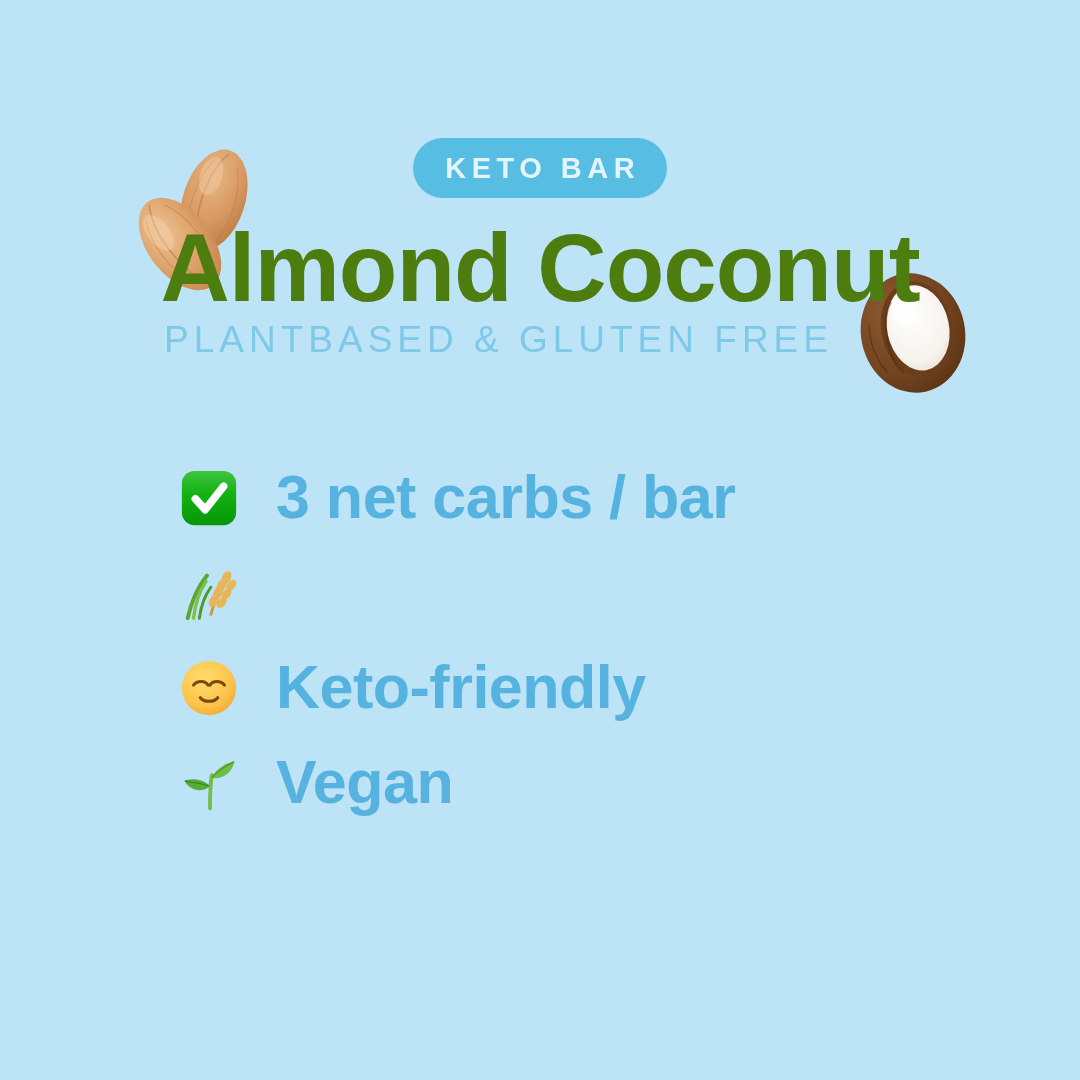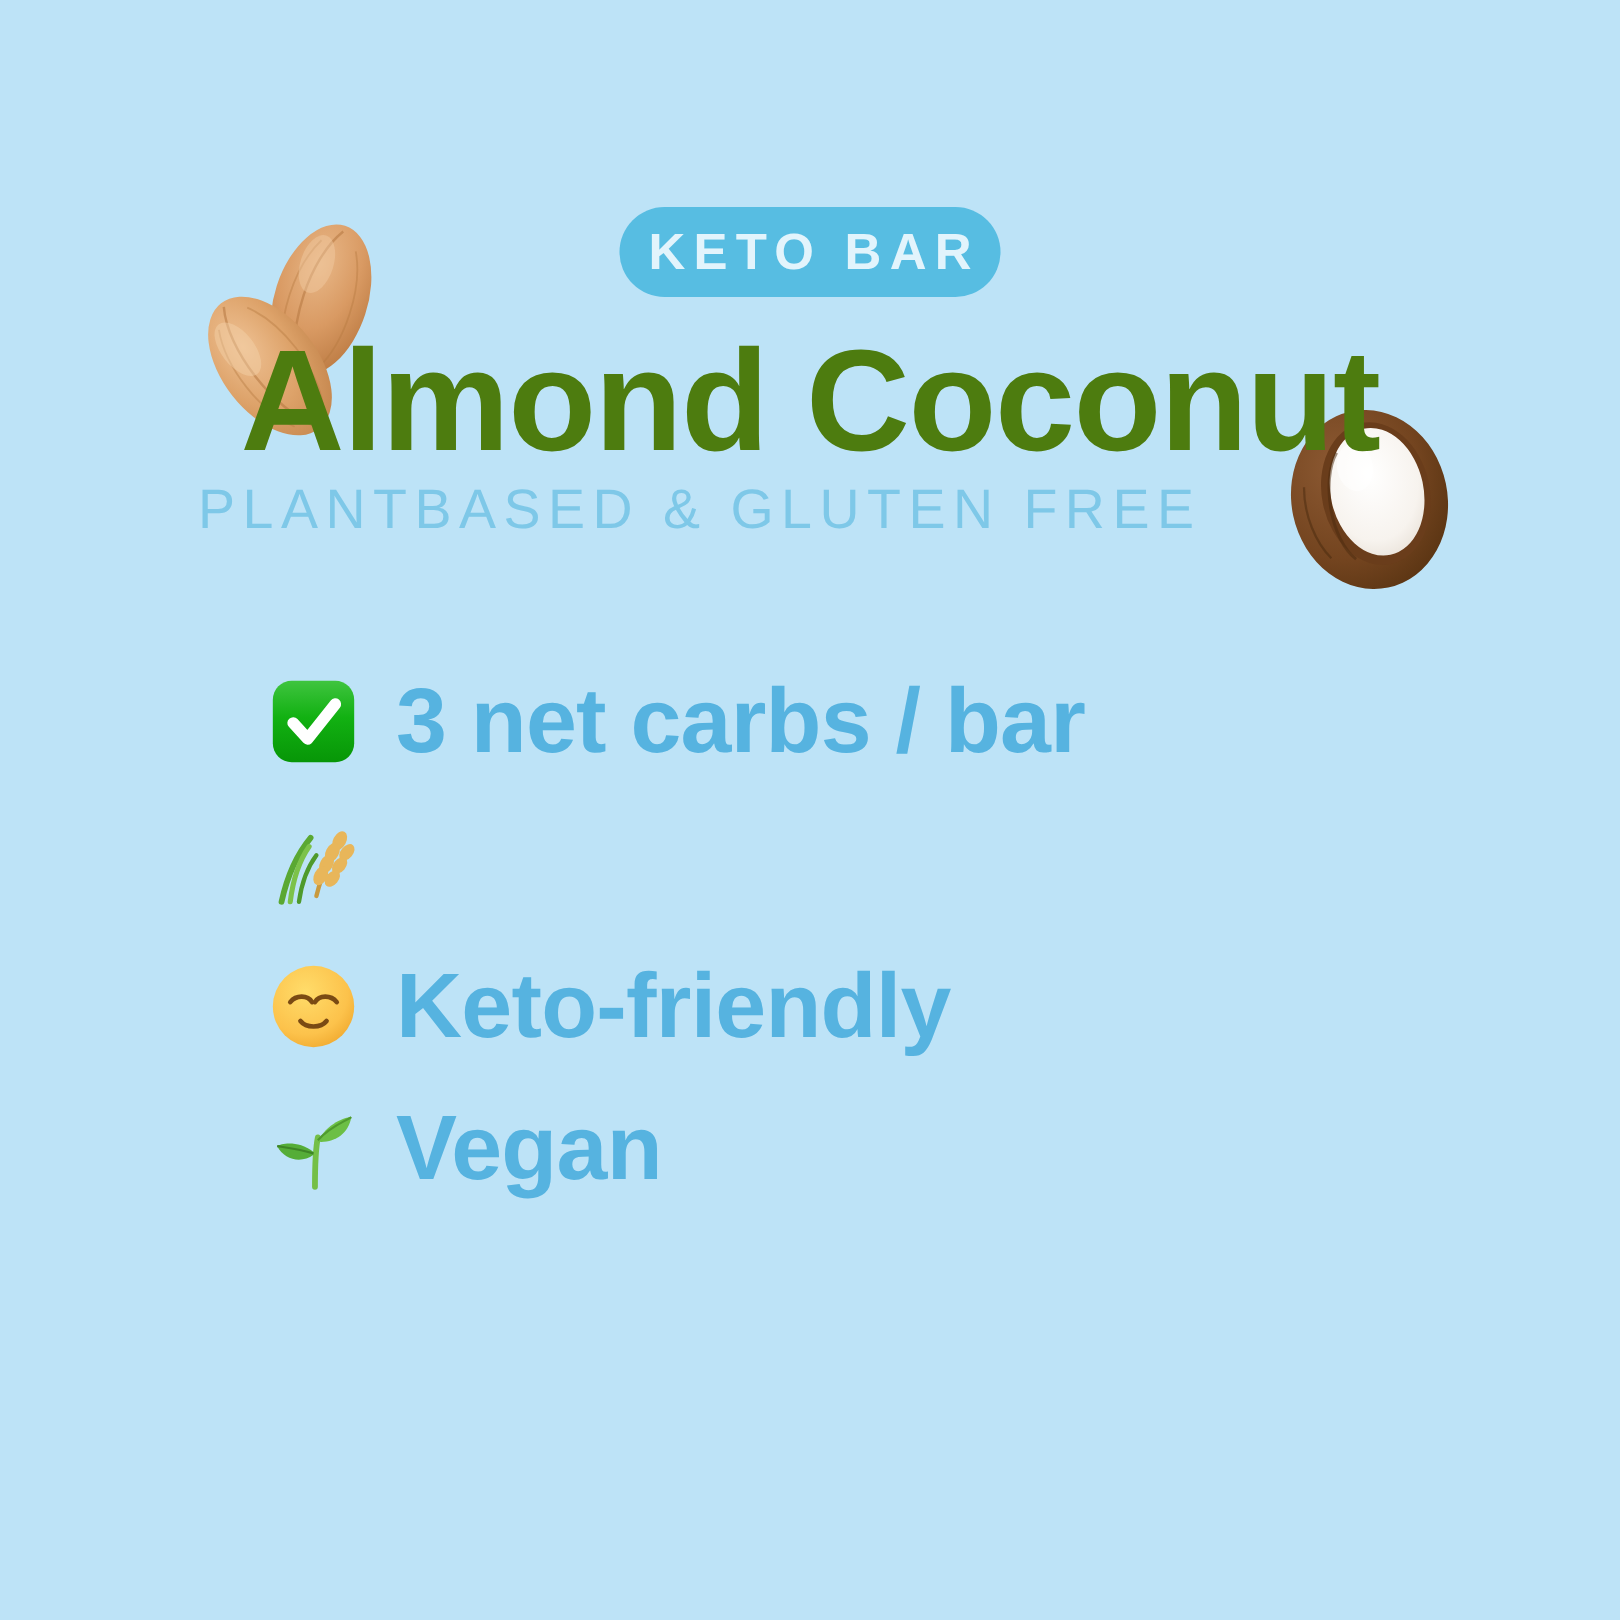--- a/index.html
+++ b/index.html
@@ -38,21 +38,21 @@
     height: 60px;
     border-radius: 30px;
     background: #57bde2;
     display: flex;
     align-items: center;
     justify-content: center;
     box-sizing: border-box;
   }
   .badge-label {
     font-family: "Liberation Sans", sans-serif;
-    font-size: 34px;
+    font-size: 29px;
     font-weight: bold;
     letter-spacing: 5.5px;
     color: #e2f4fc;
     text-indent: 5.5px;
     line-height: 1;
   }
 
   .title {
     position: absolute;
     left: 0;
@@ -75,20 +75,21 @@
     width: 928px;
     text-align: center;
     font-family: "Liberation Sans", sans-serif;
     font-size: 37px;
     font-weight: normal;
     color: #7ec8e8;
     letter-spacing: 5px;
     text-indent: 5px;
     line-height: 1.2;
     white-space: nowrap;
+    padding-left: 32px;
   }
 
   
   .almonds {
     position: absolute;
     left: 118px;
     top: 138px;
     width: 160px;
     height: 160px;
   }
@@ -102,22 +103,23 @@
 
   
   .features {
     position: absolute;
     left: 178px;
     top: 450px;
     width: 820px;
   }
   .feature-row {
     display: flex;
-    align-items: flex-start;
+    align-items: center;
     height: 95px;
+    gap: 12px;
   }
   .feature-emoji {
     width: 86px;
     flex: 0 0 86px;
     font-size: 58px;
     line-height: 1;
     display: flex;
     align-items: center;
   }
   .feature-emoji svg { display: block; }

